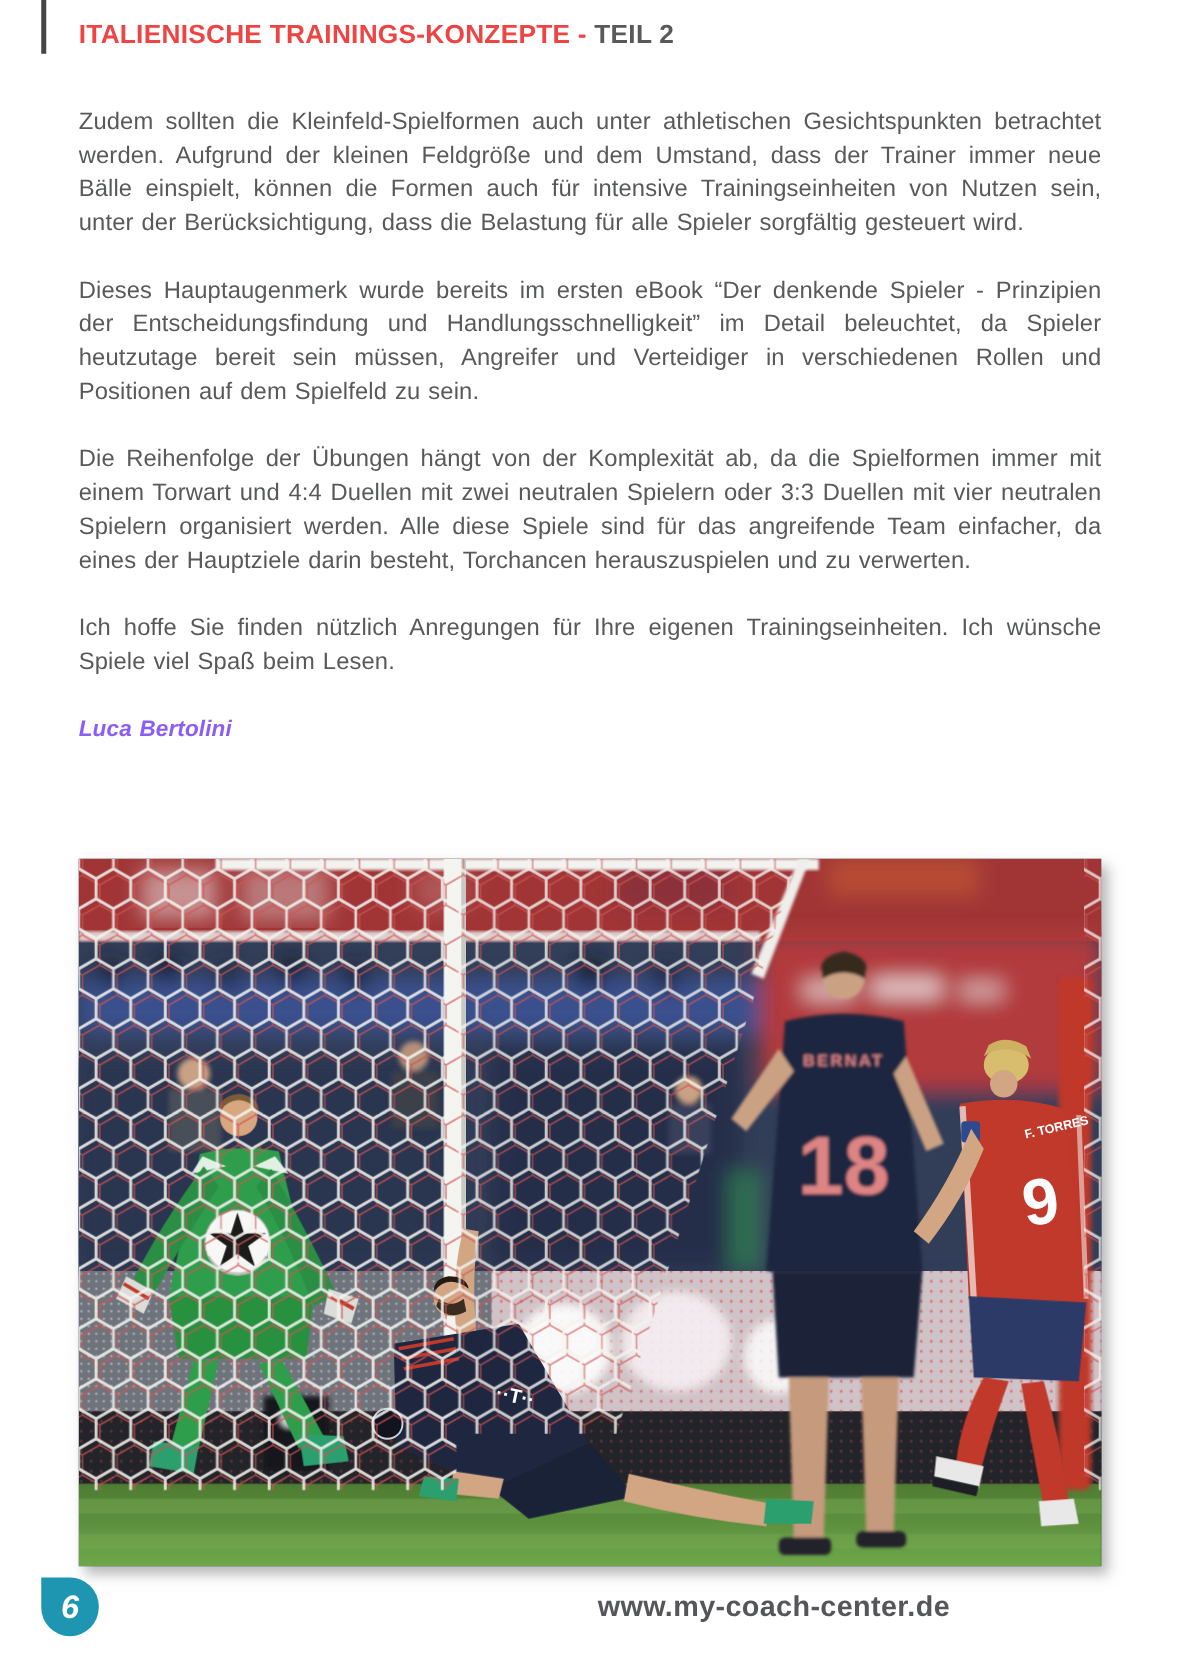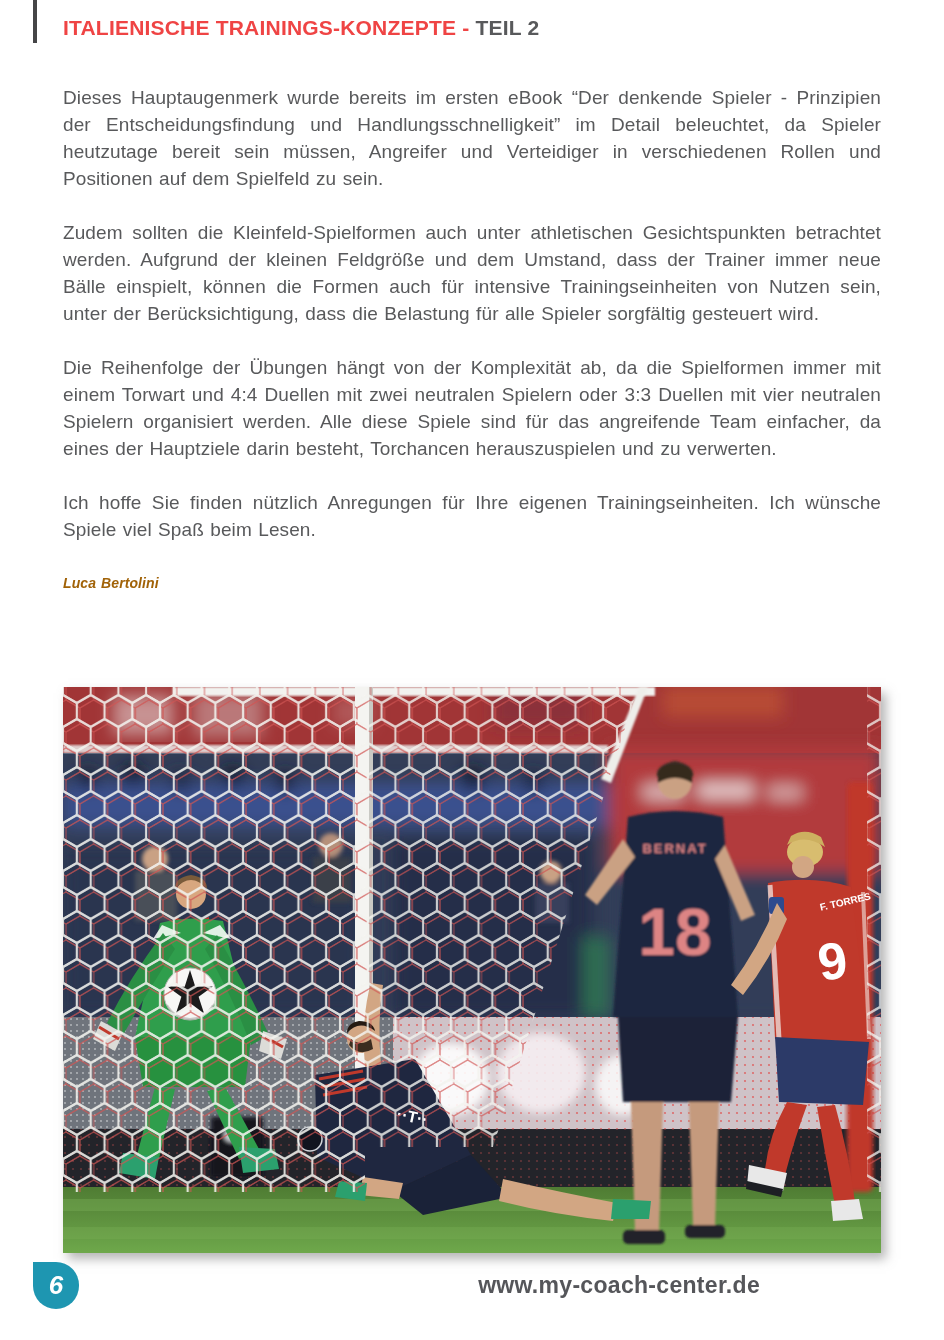--- a/index.html
+++ b/index.html
@@ -10,21 +10,21 @@
   .header-bar{position:absolute;left:33px;top:0;width:4px;height:43px;background:#454547;}
   .page-header{position:absolute;left:63px;top:16px;font-size:21px;font-weight:bold;letter-spacing:.2px;white-space:nowrap;}
   .page-header .accent{color:#ef4444;}
   .page-header .rest{color:#58595B;}
   .content{
     position:absolute;left:63px;top:84px;width:818px;
     color:#58595B;font-size:19px;line-height:27px;text-align:justify;
     letter-spacing:.1px;word-spacing:1px;
   }
   .content p{margin:0 0 27px 0;}
-  .signature{margin-top:18px;font-weight:bold;font-style:italic;text-align:left;font-size:14px;color:#a16207;}
+  .signature{margin-top:18px;font-weight:bold;font-style:italic;text-align:left;font-size:18px;color:#8b5cf6;}
   .photo-frame{
     position:absolute;left:63px;top:687px;width:818px;height:566px;
     box-shadow:5px 6px 10px rgba(110,110,110,.5);
     background:#2e3a55;
   }
   .page-badge{
     position:absolute;left:33px;top:1262px;width:46px;height:47px;
     background:#1E96B1;border-radius:0 24px 24px 24px;
     display:flex;align-items:center;justify-content:center;
     color:#ffffff;font-size:26px;font-weight:bold;font-style:italic;
@@ -38,22 +38,22 @@
 <body>
 
 <div class="header-bar"></div>
 
 <div class="page-header">
   <span class="accent">ITALIENISCHE TRAININGS-KONZEPTE -</span>
   <span class="rest">TEIL 2</span>
 </div>
 
 <div class="content">
+  <p>Zudem sollten die Kleinfeld-Spielformen auch unter athletischen Gesichtspunkten betrachtet werden. Aufgrund der kleinen Feldgröße und dem Umstand, dass der Trainer immer neue Bälle einspielt, können die Formen auch für intensive Trainingseinheiten von Nutzen sein, unter der Berücksichtigung, dass die Belastung für alle Spieler sorgfältig gesteuert wird.</p>
   <p>Dieses Hauptaugenmerk wurde bereits im ersten eBook “Der denkende Spieler - Prinzipien der Entscheidungsfindung und Handlungsschnelligkeit” im Detail beleuchtet, da Spieler heutzutage bereit sein müssen, Angreifer und Verteidiger in verschiedenen Rollen und Positionen auf dem Spielfeld zu sein.</p>
-  <p>Zudem sollten die Kleinfeld-Spielformen auch unter athletischen Gesichtspunkten betrachtet werden. Aufgrund der kleinen Feldgröße und dem Umstand, dass der Trainer immer neue Bälle einspielt, können die Formen auch für intensive Trainingseinheiten von Nutzen sein, unter der Berücksichtigung, dass die Belastung für alle Spieler sorgfältig gesteuert wird.</p>
   <p>Die Reihenfolge der Übungen hängt von der Komplexität ab, da die Spielformen immer mit einem Torwart und 4:4 Duellen mit zwei neutralen Spielern oder 3:3 Duellen mit vier neutralen Spielern organisiert werden. Alle diese Spiele sind für das angreifende Team einfacher, da eines der Hauptziele darin besteht, Torchancen herauszuspielen und zu verwerten.</p>
   <p>Ich hoffe Sie finden nützlich Anregungen für Ihre eigenen Trainingseinheiten. Ich wünsche Spiele viel Spaß beim Lesen.</p>
   <div class="signature">Luca Bertolini</div>
 </div>
 
 <div class="photo-frame">
   <svg width="818" height="566" viewBox="0 0 818 566" xmlns="http://www.w3.org/2000/svg">
     <defs>
       <filter id="blur8">
           <feGaussianBlur stdDeviation="8"></feGaussianBlur>

